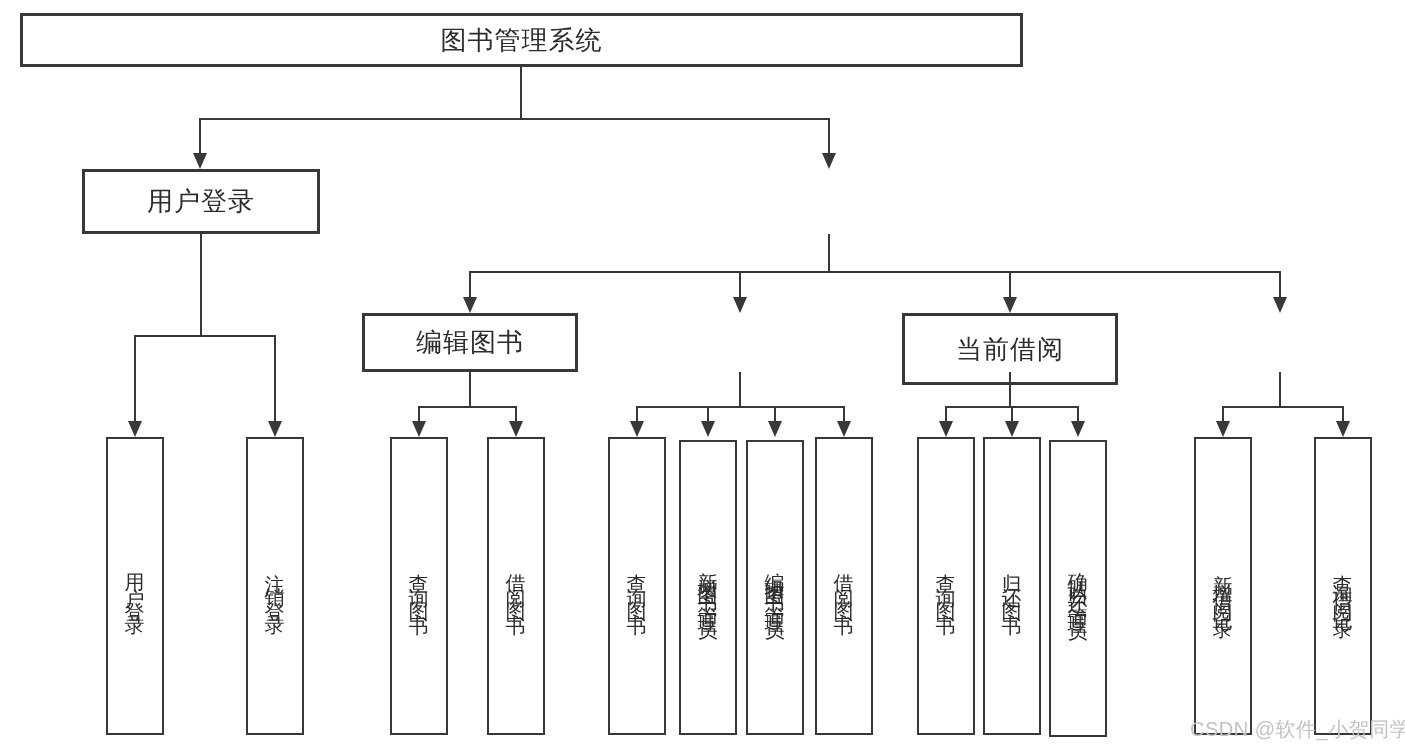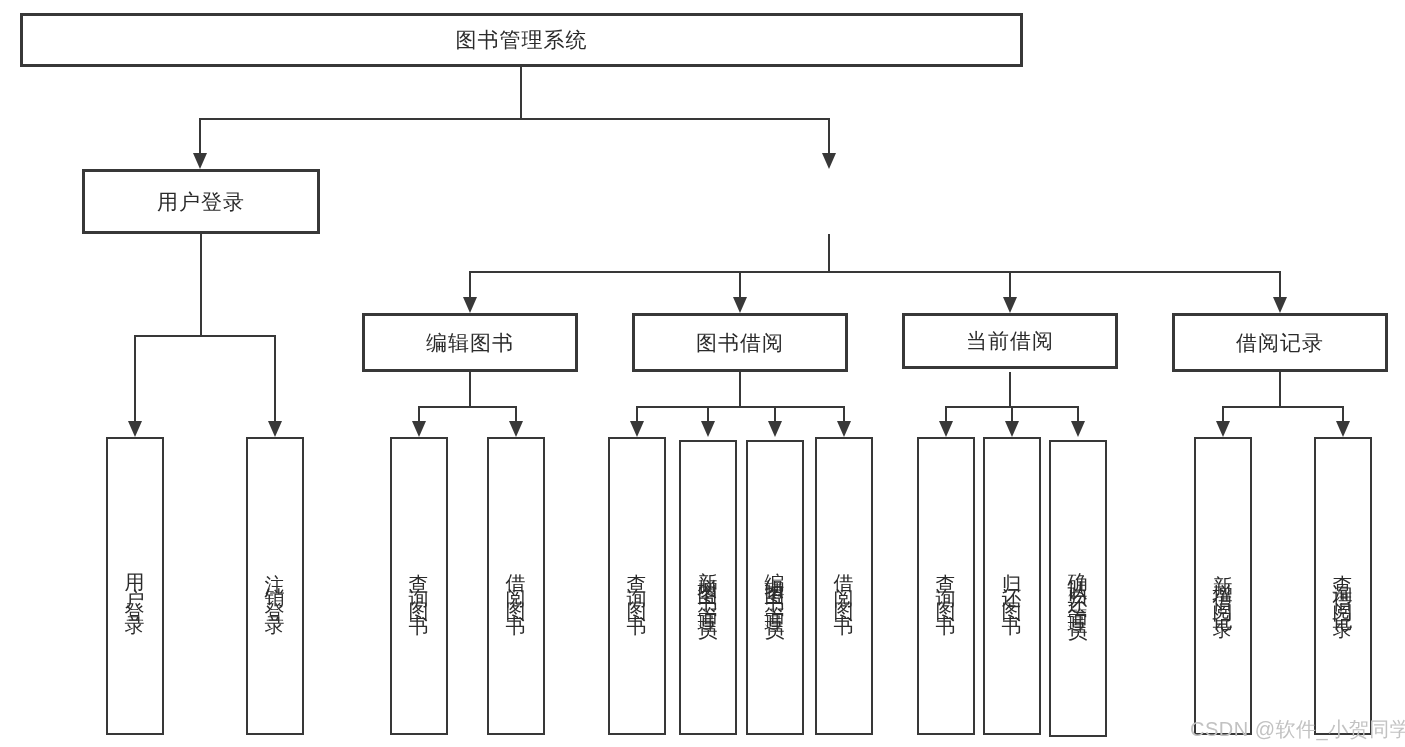--- a/index.html
+++ b/index.html
@@ -3,21 +3,21 @@
 <meta charset="utf-8">
 <style>
   html,body{margin:0;padding:0;background:#fff;}
   #stage{
     position:relative;width:1405px;height:747px;background:#fff;overflow:hidden;
     font-family:"Liberation Sans","DejaVu Sans",sans-serif;color:#2b2b2b;
   }
   .box{
     position:absolute;background:#fff;border:3px solid #383838;box-sizing:border-box;
     display:flex;align-items:center;justify-content:center;
-    font-size:21px;letter-spacing:1px;white-space:nowrap;
+    font-size:26px;letter-spacing:1px;white-space:nowrap;
   }
   .leaf{border-width:2px;font-size:20px;}
   .leaf span{
     writing-mode:vertical-rl;text-orientation:mixed;
     letter-spacing:14px;line-height:54px;white-space:pre;
   }
   .leaf.sp6 span{letter-spacing:9px;}
   .leaf.sp9 span{letter-spacing:7px;}
   .v{position:absolute;width:2px;background:#383838;}
   .h{position:absolute;height:2px;background:#383838;}
@@ -65,28 +65,22 @@
   <div class="v" style="left:739px;top:273px;height:25px;"></div>
   <div class="arr" style="left:733px;top:297px;"></div>
   <div class="v" style="left:1009px;top:273px;height:25px;"></div>
   <div class="arr" style="left:1003px;top:297px;"></div>
   <div class="v" style="left:1279px;top:273px;height:25px;"></div>
   <div class="arr" style="left:1273px;top:297px;"></div>
 
   <div class="box" style="left:362px;top:313px;width:216px;height:59px;">
     <span>编辑图书</span>
   </div>
-  <div class="box" style="left:632px;top:313px;width:216px;height:59px;">
-    <span>图书借阅</span>
-  </div>
-  <div class="box" style="left:902px;top:313px;width:216px;height:56px;">
+  <div class="box" style="left:902px;top:313px;width:216px;height:72px;">
     <span>当前借阅</span>
-  </div>
-  <div class="box" style="left:1172px;top:313px;width:216px;height:59px;">
-    <span>借阅记录</span>
   </div>
 
   <div class="v" style="left:469px;top:372px;height:34px;"></div>
   <div class="h" style="left:418px;top:406px;width:99px;"></div>
   <div class="v" style="left:418px;top:408px;height:14px;"></div>
   <div class="arr" style="left:412px;top:421px;"></div>
   <div class="v" style="left:515px;top:408px;height:14px;"></div>
   <div class="arr" style="left:509px;top:421px;"></div>
 
   <div class="v" style="left:739px;top:372px;height:34px;"></div>

